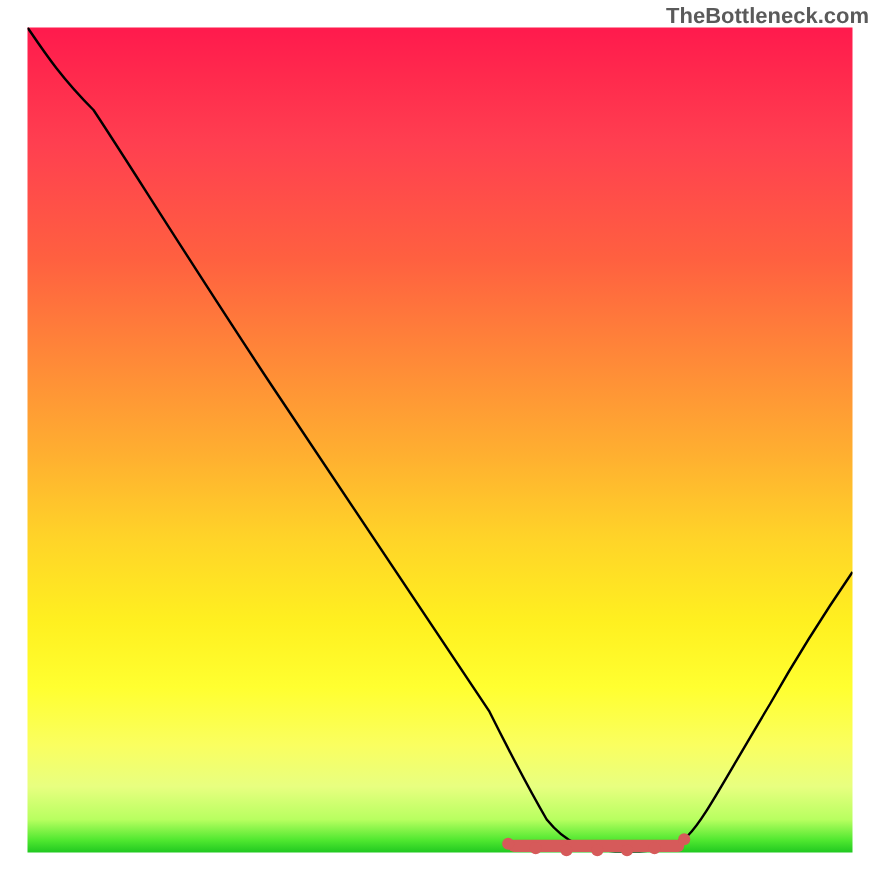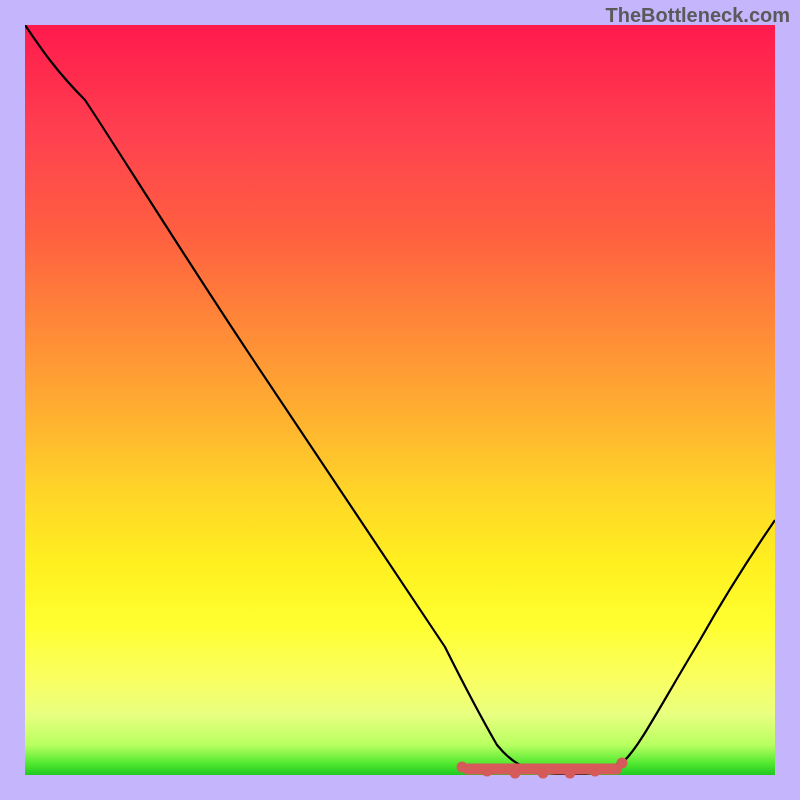--- a/index.html
+++ b/index.html
@@ -1,21 +1,21 @@
 <!DOCTYPE html>
 <html><head>
 <meta charset="utf-8">
 <style>
   * { margin: 0; padding: 0; box-sizing: border-box; }
   html, body { width: 800px; height: 800px; overflow: hidden; background: #000; }
   .chart-container {
     position: relative;
     width: 800px;
     height: 800px;
-    background: #c4b5fd;
+    background: #ffffff;
   }
   .plot-area {
     position: absolute;
     left: 25px;
     top: 25px;
     width: 750px;
     height: 750px;
   }
   .gradient-bg {
     position: absolute;

